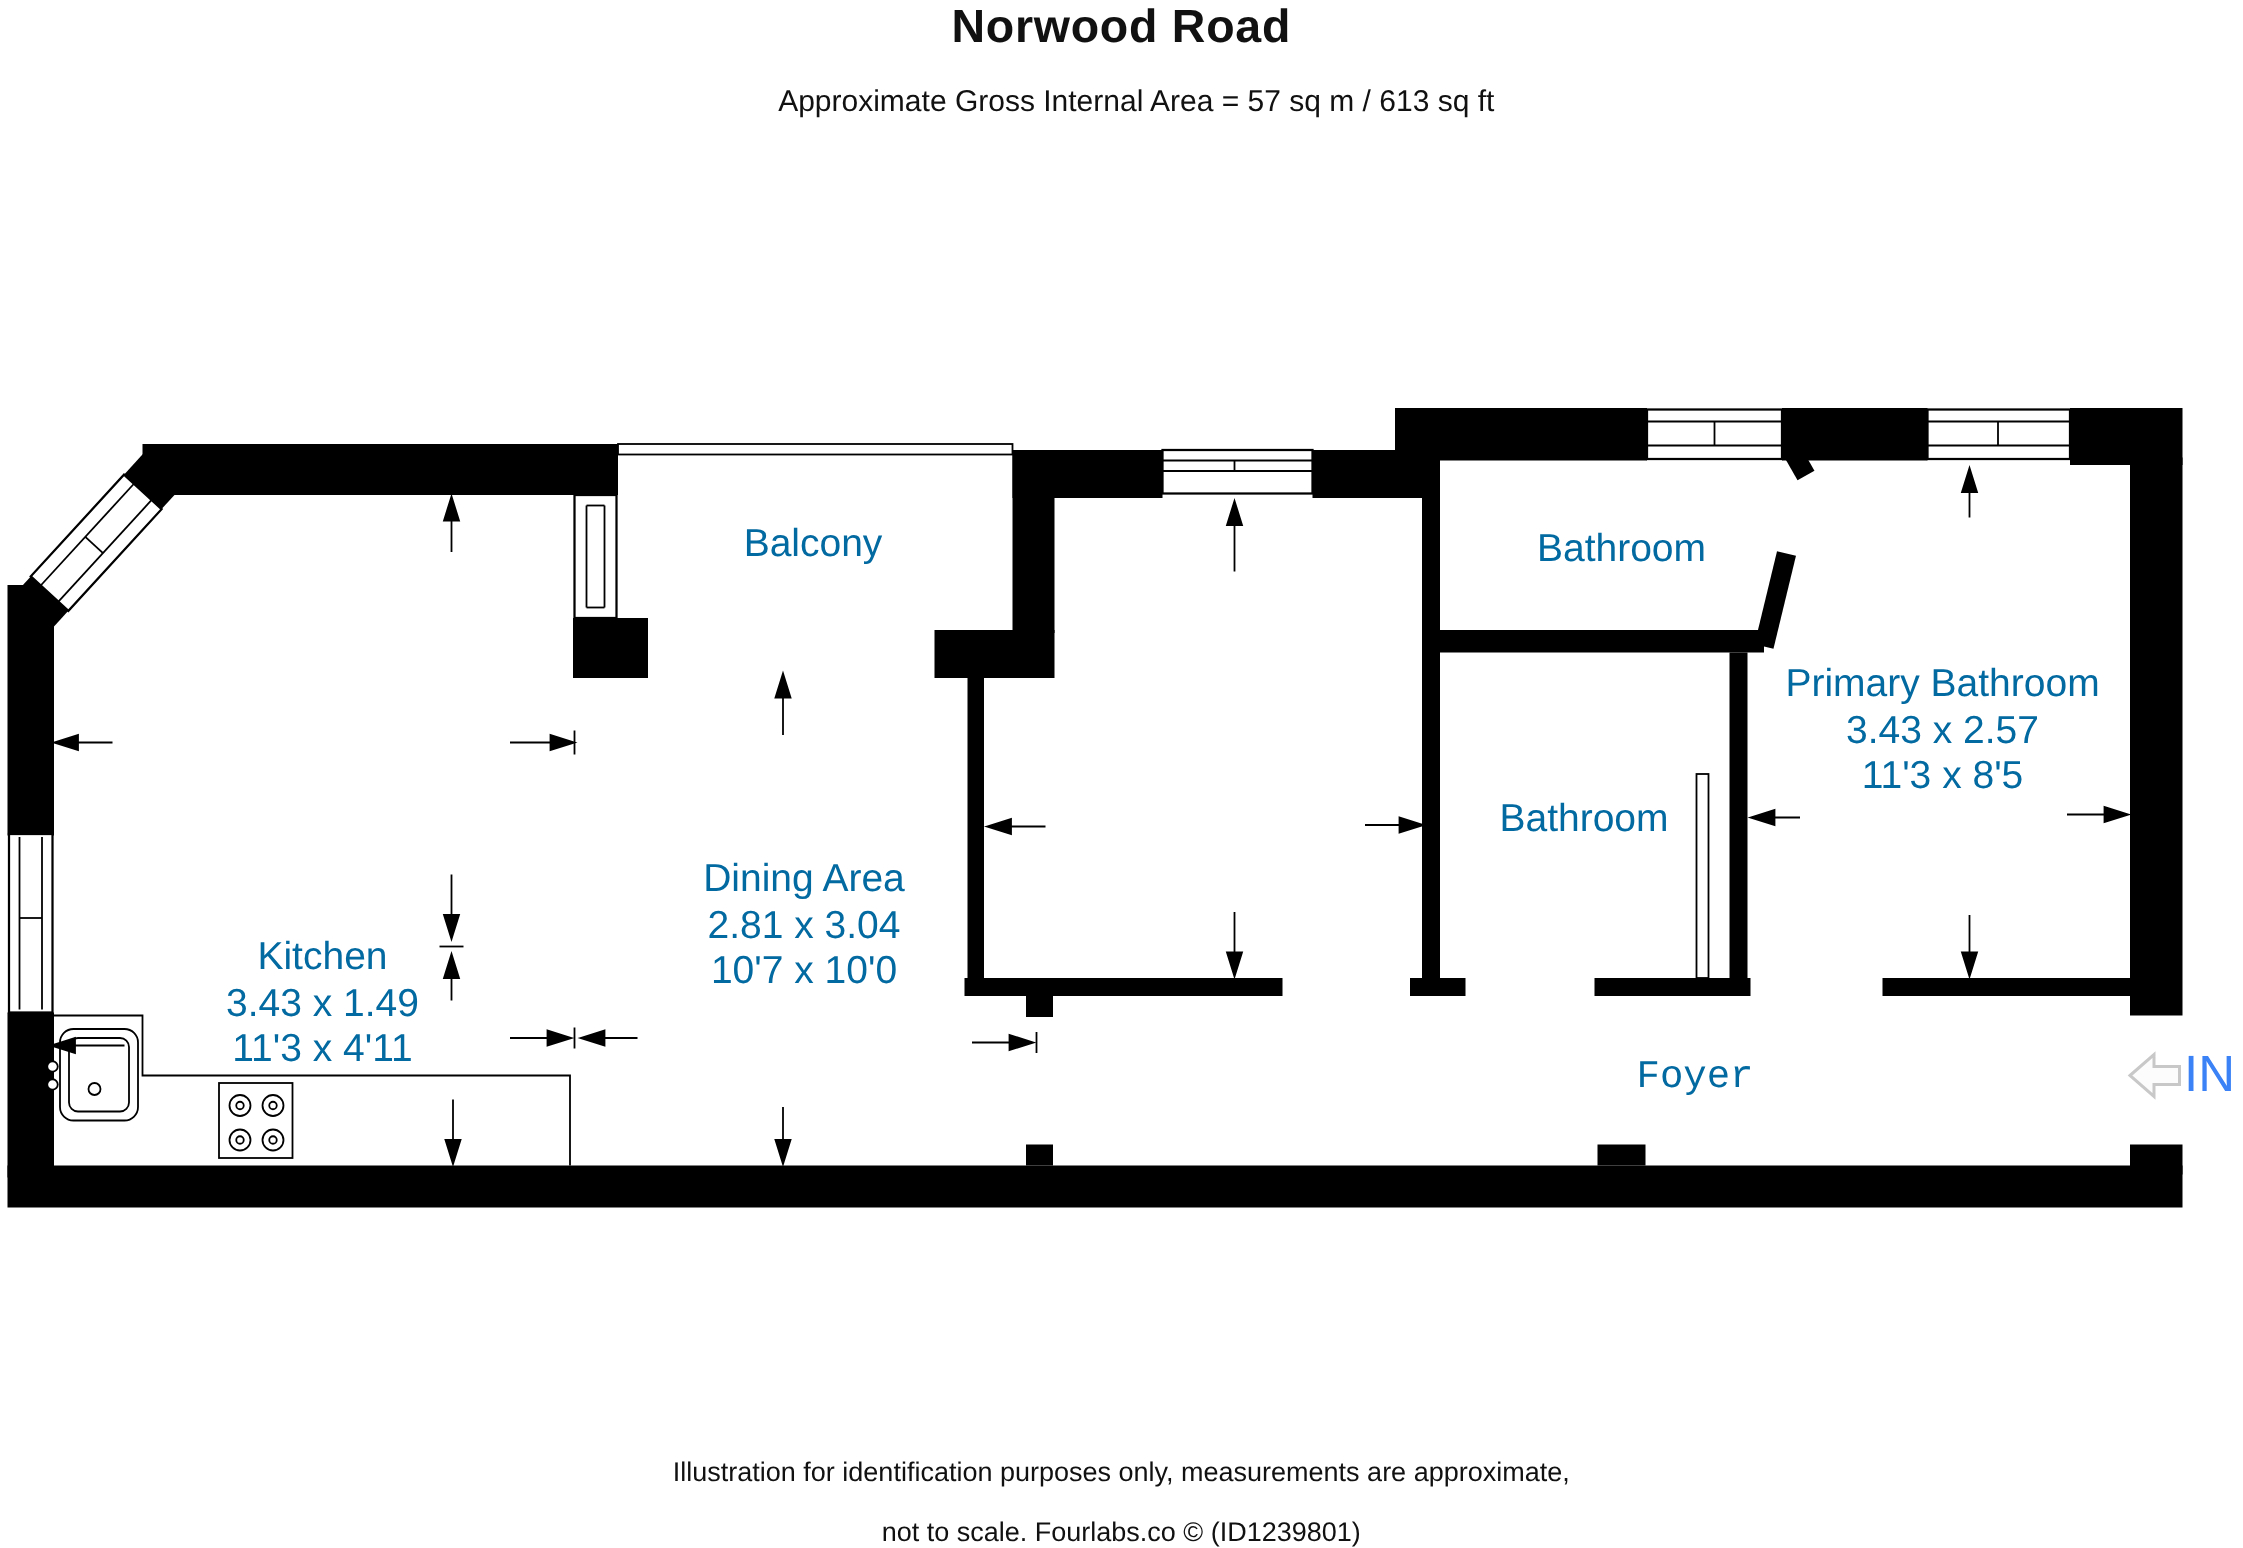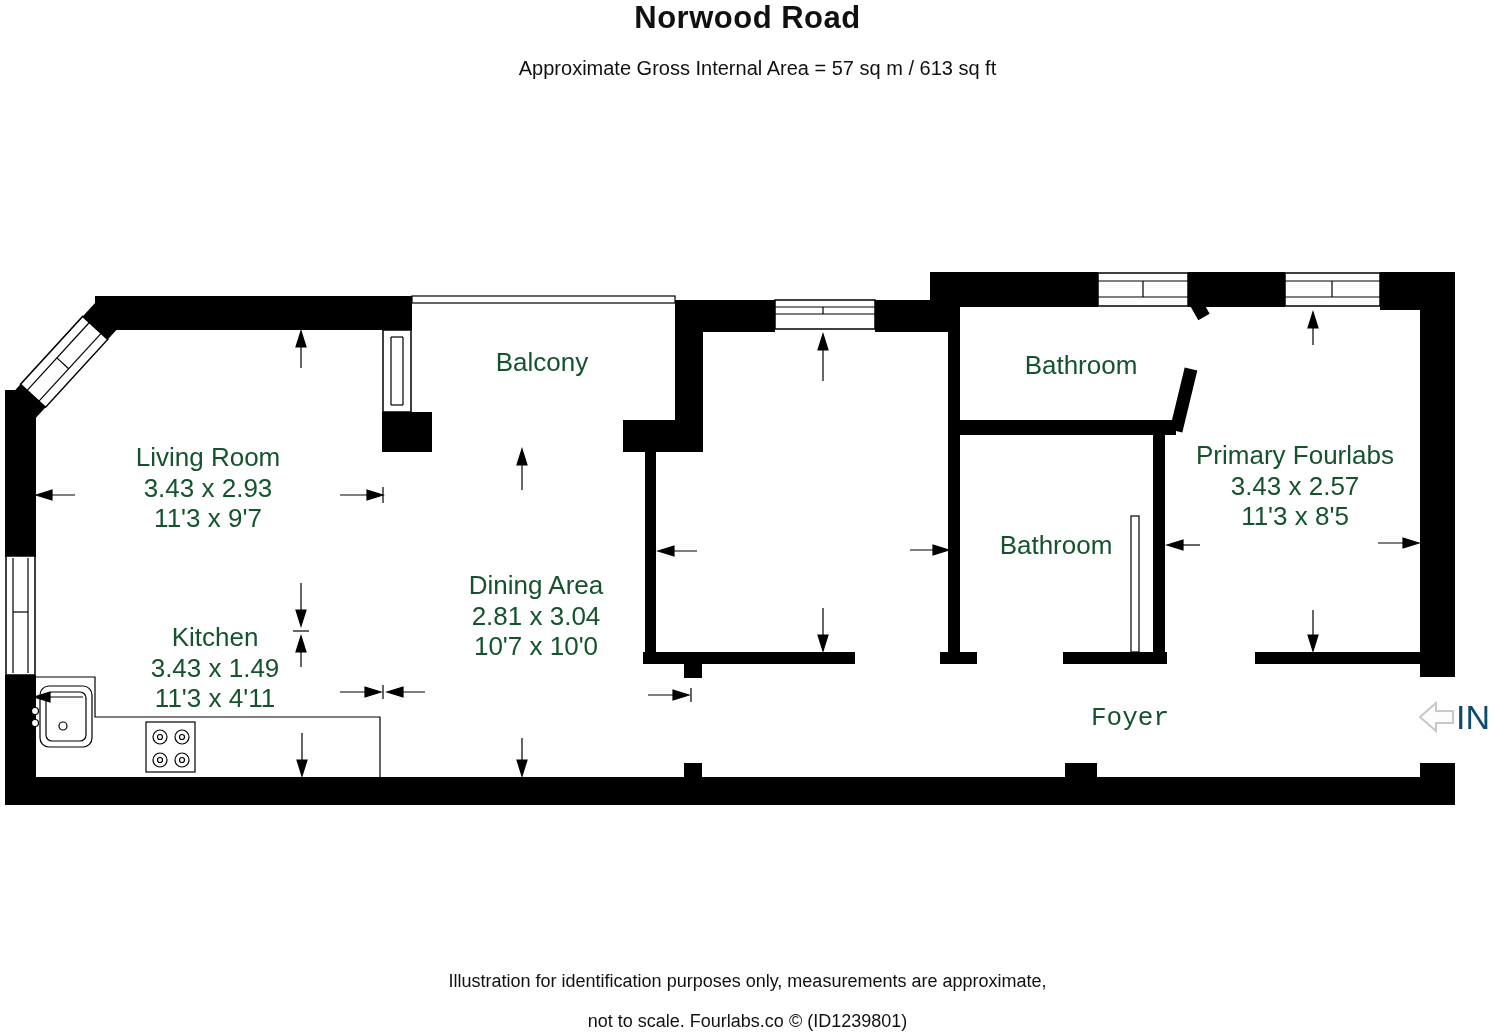--- a/index.html
+++ b/index.html
@@ -21,29 +21,29 @@
     text-align:center;font-size:20px;margin:0;padding-left:10px;
   }
   svg.plan{position:absolute;left:0;top:0;}
   .room-label{
     position:absolute;
     transform:translate(-50%,-50%);
     text-align:center;
     font-size:26px;
     line-height:30.5px;
     white-space:nowrap;
-    color:#14532d;
+    color:#0369a1;
   }
   .room-label span{display:block;}
   .room-label span:empty{display:none;}
   .entrance-label{
     position:absolute;
     transform:translate(-50%,-50%);
     font-size:34px;
-    color:#0c4a6e;
+    color:#3b82f6;
     white-space:nowrap;
   }
   .plan-footer{
     position:absolute;left:0;width:100%;text-align:center;
     font-size:18px;line-height:26px;margin:0;
   }
 </style>
 </head>
 <body>
 
@@ -223,25 +223,20 @@
         <polygon points="1313,312 1308,328 1318,328"></polygon>
       <line x1="1378" y1="543" x2="1415" y2="543"></line>
         <polygon points="1419,543 1403,538 1403,548"></polygon>
       <line x1="1313" y1="610" x2="1313" y2="647"></line>
         <polygon points="1313,651 1308,635 1318,635"></polygon>
     </g>
 
     <polygon points="1420,717 1436,703 1436,711 1453,711 1453,723 1436,723 1436,731" fill="#fcfcfc" stroke="#c8c8c8" stroke-width="2"></polygon>
   </svg>
 
-  <div class="room-label" style="left:208px;top:488px;">
-    <span>Living Room</span>
-    <span>3.43 x 2.93</span>
-    <span>11'3 x 9'7</span>
-  </div>
 
   <div class="room-label" style="left:542px;top:362px;">
     <span>Balcony</span>
   </div>
 
   <div class="room-label" style="left:215px;top:668px;">
     <span>Kitchen</span>
     <span>3.43 x 1.49</span>
     <span>11'3 x 4'11</span>
   </div>
@@ -255,21 +250,21 @@
 
   <div class="room-label" style="left:1081px;top:365px;">
     <span>Bathroom</span>
   </div>
 
   <div class="room-label" style="left:1056px;top:545px;">
     <span>Bathroom</span>
   </div>
 
   <div class="room-label" style="left:1295px;top:486px;">
-    <span>Primary Fourlabs</span>
+    <span>Primary Bathroom</span>
     <span>3.43 x 2.57</span>
     <span>11'3 x 8'5</span>
   </div>
 
   <div class="room-label" style="left:1130px;top:718px;font-family:Liberation Mono, monospace;">
     <span>Foyer</span>
   </div>
 
   <div class="entrance-label" style="left:1473px;top:717px;">IN</div>
 

